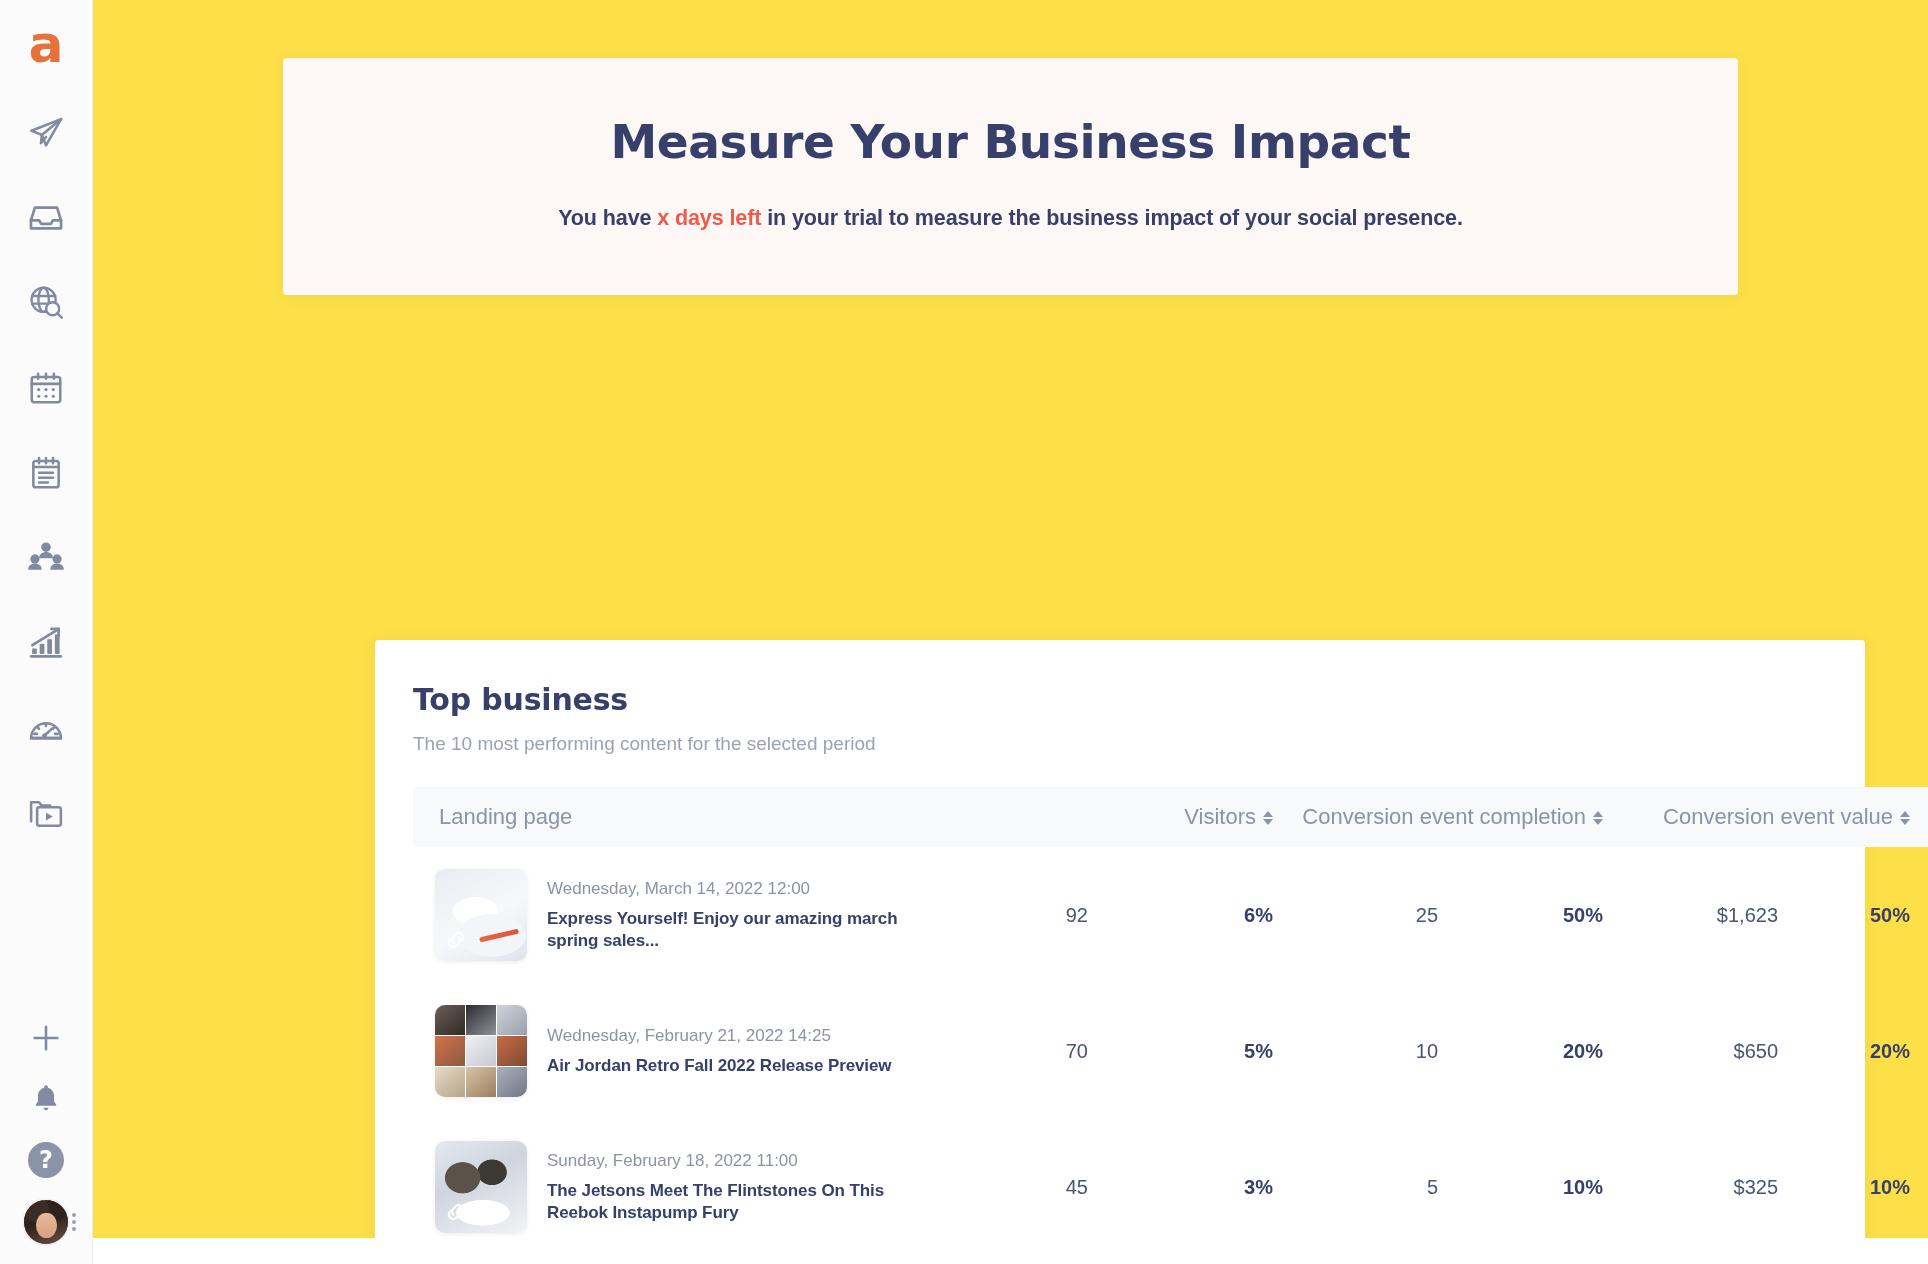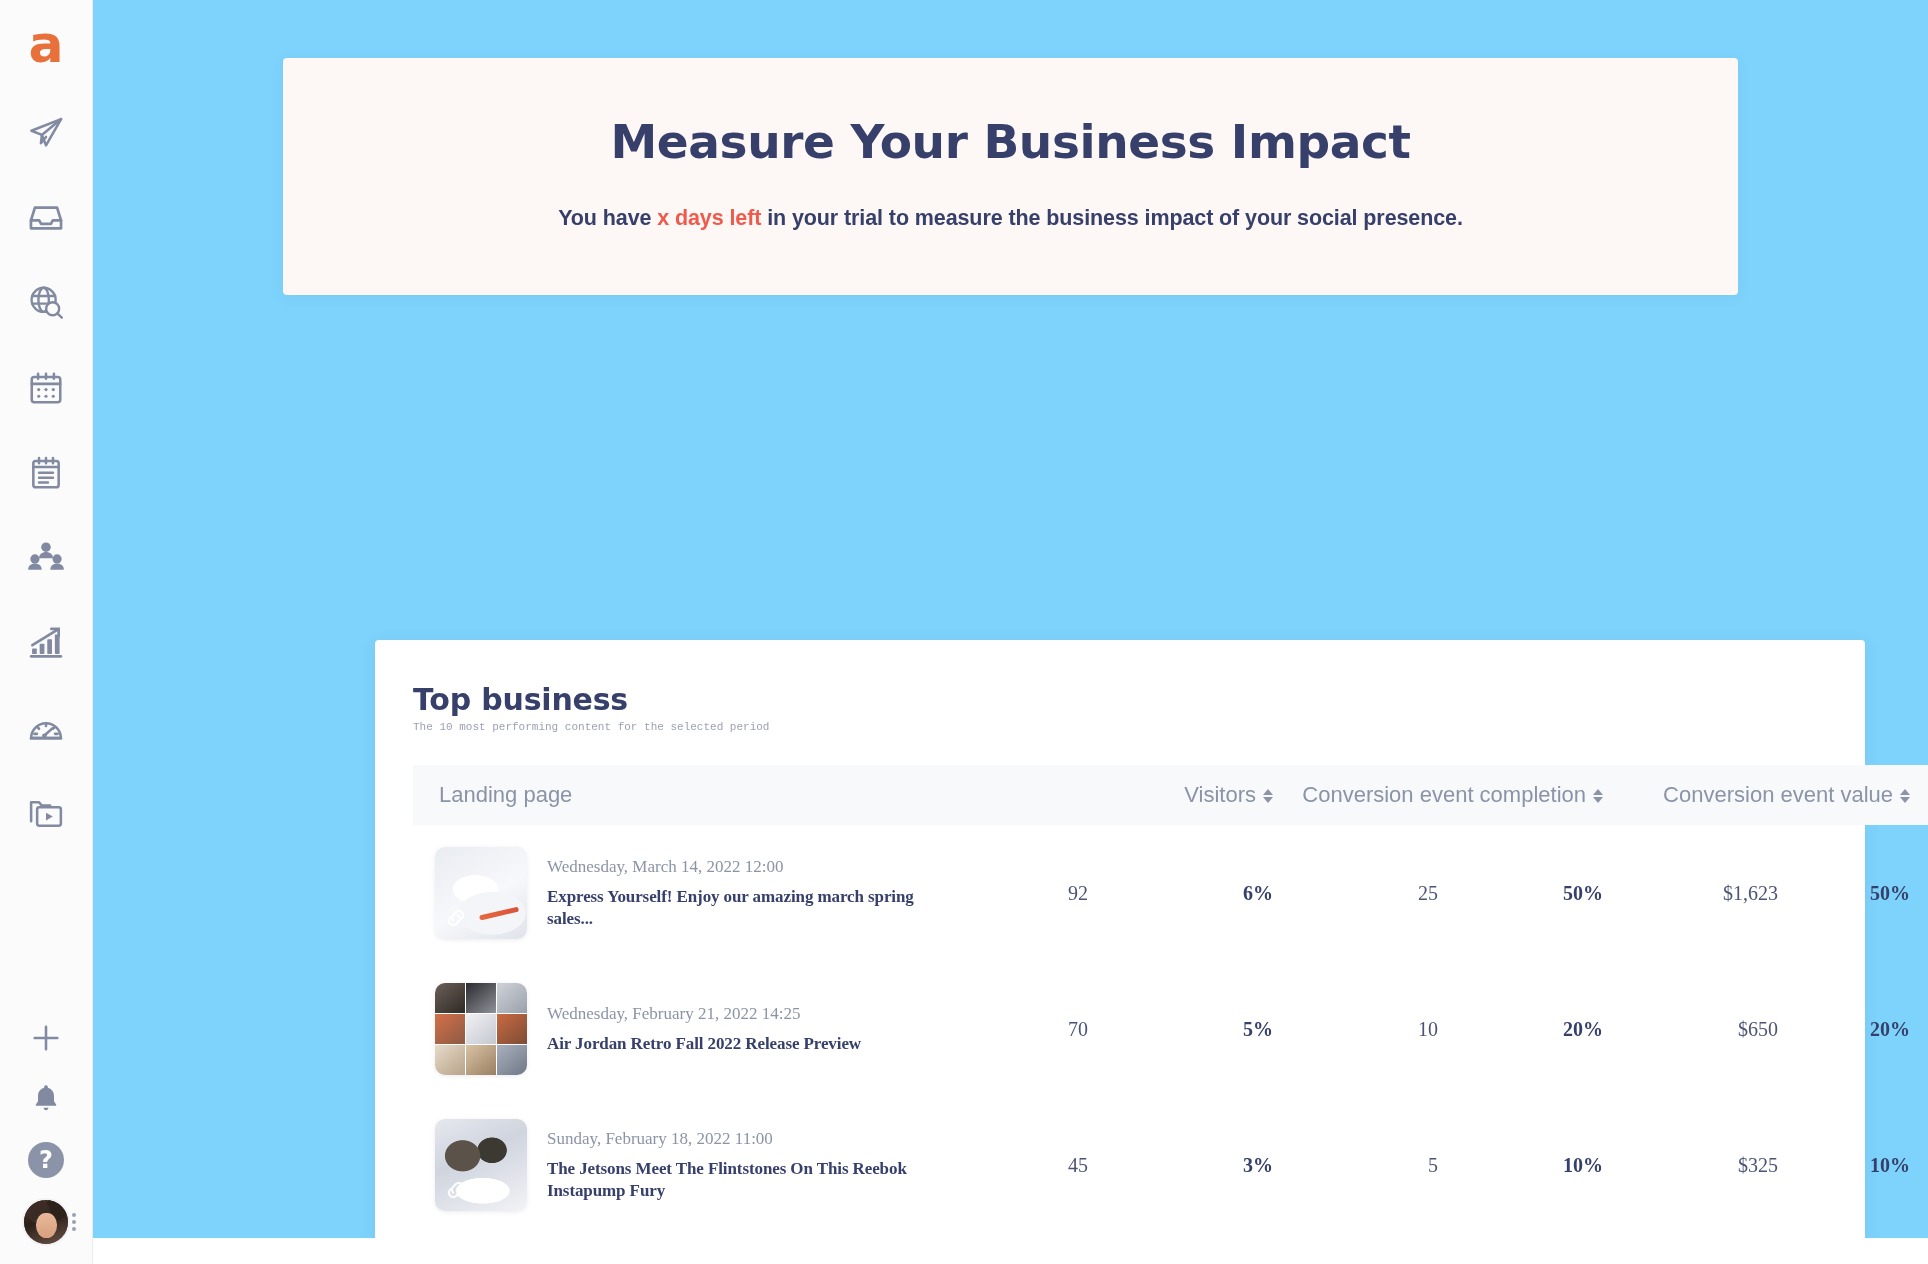--- a/index.html
+++ b/index.html
@@ -93,21 +93,21 @@
     display: flex; flex-direction: column; gap: 3px;
   }
   .av-dots i { width: 4px; height: 4px; border-radius: 50%; background: #9aa1b2; display: block; }
 
   
   .main {
     flex: 1;
     height: 1238px;
     overflow: hidden;
     position: relative;
-    background: #7dd3fc;
+    background: #fde047;
   }
 
   
   .promo {
     position: absolute;
     left: 190px;
     top: 58px;
     width: 1455px;
     background: #fdf7f5;
     border-radius: 4px;
@@ -181,25 +181,24 @@
     padding: 42px 38px 10px 38px;
   }
   .card h2 {
     font-size: 30px;
     font-weight: 700;
     color: #37406b;
     letter-spacing: -0.2px;
     font-family: "DejaVu Sans", sans-serif;
   }
   .card .card-sub {
-    margin-top: 4px;
-    font-size: 11px;
+    margin-top: 16px;
+    font-size: 19px;
     color: #9ba2b4;
     font-weight: 400;
-    font-family: Liberation Mono, monospace;
   }
 
   
   table.tc { width: 100%; border-collapse: collapse; margin-top: 32px; table-layout: fixed; }
   table.tc thead th {
     background: #f8f9fb;
     font-size: 22px;
     font-weight: 400;
     color: #8b93a7;
     padding: 17px 0;
@@ -218,21 +217,20 @@
   .sort-ico i { display: block; width: 0; height: 0; }
   .sort-ico i.up { border-left: 5px solid transparent; border-right: 5px solid transparent; border-bottom: 6px solid #8b93a7; }
   .sort-ico i.dn { border-left: 5px solid transparent; border-right: 5px solid transparent; border-top: 6px solid #8b93a7; }
 
   table.tc tbody td {
     padding: 22px 0;
     vertical-align: middle;
     font-size: 20px;
     color: #37406b;
     text-align: right;
-    font-family: Liberation Serif, serif;
   }
   table.tc tbody td.c-lp { text-align: left; padding-left: 22px; }
   table.tc tbody td.num { font-weight: 400; color: #4b5475; }
   table.tc tbody td.pct { font-weight: 700; color: #37406b; }
   table.tc tbody td.pad-r { padding-right: 18px; }
 
   .lp-cell { display: flex; align-items: center; gap: 20px; }
   .thumb {
     width: 92px; height: 92px; min-width: 92px;
     border-radius: 10px;

